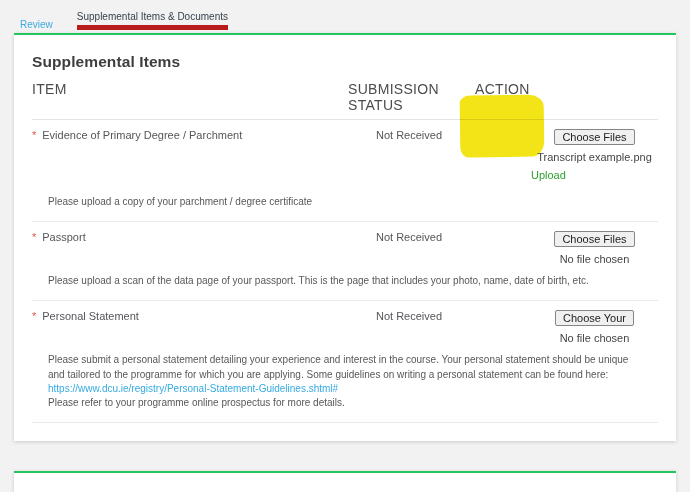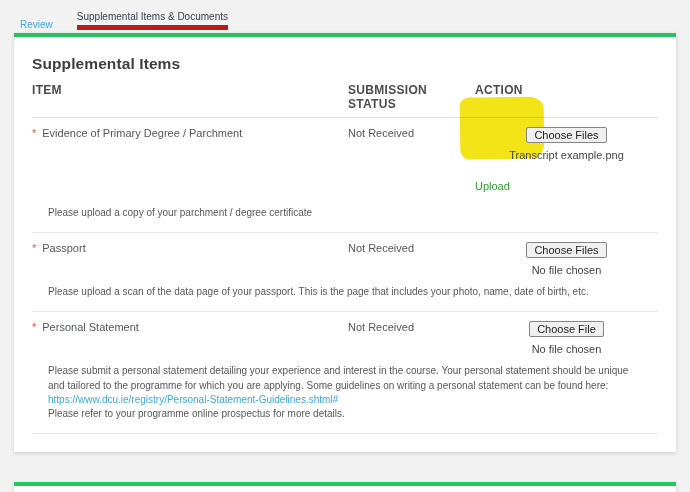--- a/index.html
+++ b/index.html
@@ -10,41 +10,41 @@
     position:relative;
     overflow:hidden;
   }
   
   .tabs { padding:10px 0 0 20px; display:flex; gap:24px; align-items:flex-end; height:30px; }
   .tab { font-size:10px; text-decoration:none; cursor:pointer; }
   .tab-review { color:#3fa9e0; }
   .tab-active { color:#37424d; border-bottom:5px solid #b91c1c; padding-bottom:3px; }
   
   .card {
-    margin:0 14px; background:#ffffff; border-top:4px solid #22c55e;
+    margin:0 14px; background:#ffffff; border-top:2px solid #22c55e;
     box-shadow:0 1px 4px rgba(0,0,0,0.16); position:relative;
   }
   .card-1 { margin-top:3px; padding-bottom:18px; }
   .card-2 { margin-top:30px; padding-bottom:12px; }
   .card h2 { margin:18px 18px 10px; font-size:15.5px; font-weight:600; color:#3e3e40; letter-spacing:.1px; }
   .table { padding:0 18px; }
-  .thead { display:grid; font-size:12px; font-weight:700; color:#4c4c4e; letter-spacing:.3px; }
+  .thead { display:grid; font-size:14px; font-weight:400; color:#4c4c4e; letter-spacing:.3px; }
   .thead-1 { grid-template-columns:316px 127px 1fr; border-bottom:1px solid #e3e3e3; padding-bottom:6px; }
   .thead-2 { grid-template-columns:346px 84px 68px 72px 1fr; padding-bottom:6px; }
   
   .s-row { border-bottom:1px solid #e9e9e9; padding:9px 0 12px; }
-  .cols-1 { display:grid; grid-template-columns:316px 127px 1fr; font-size:11px; color:#55565a; align-items:start; }
+  .cols-1 { display:grid; grid-template-columns:316px 127px 1fr; font-size:11px; color:#55565a; align-items:start;gap:28px; }
   .asterisk { color:#e05a4e; margin-right:6px; }
   .file-row { display:flex; gap:6px; align-items:center; position:relative; z-index:6;flex-direction:column; }
   .btn-file {
     font-size:11px; font-family:"Liberation Sans",sans-serif; padding:1px 7px;
     border:1px solid #858585; background:#f0f0f0; border-radius:2px; color:#222; cursor:pointer; white-space:nowrap;
   }
   .file-label { color:#454547; white-space:nowrap; }
-  .upload-link { display:inline-block; margin-top:19px; color:#2fa02f; text-decoration:none; font-size:11px; position:relative; z-index:6;text-align:center; }
+  .upload-link { display:inline-block; margin-top:6px; color:#2fa02f; text-decoration:none; font-size:11px; position:relative; z-index:6;text-align:center; }
   .desc { font-size:10px; color:#58585b; padding-left:16px; margin-top:9px; line-height:1.42; max-width:600px; }
   .desc-gap { margin-top:14px; }
   .desc a { color:#35abe2; text-decoration:none;text-align:center; }
   
   .r-row { display:grid; grid-template-columns:346px 84px 68px 72px 1fr; font-size:11px; color:#55565a; padding:10px 0 9px; align-items:start; }
   .r-sep { border-bottom:1px solid #e9e9e9; }
   
   .hl {
     position:absolute; background:#f2e203; mix-blend-mode:multiply; opacity:.92;
     pointer-events:none; z-index:5;
@@ -112,21 +112,21 @@
     </div>
 
     <div class="s-row">
       <div class="cols-1">
         <span>
           <span class="asterisk">*</span><span>Personal Statement</span>
         </span>
         <span>Not Received</span>
         <span>
           <span class="file-row">
-            <button class="btn-file">Choose File</button>
+            <button class="btn-file">Choose Your</button>
             <span class="file-label">No file chosen</span>
           </span>
         </span>
       </div>
       <div class="desc">
         <span>Please submit a personal statement detailing your experience and interest in the course. Your personal statement should be unique and tailored to the programme for which you are applying. Some guidelines on writing a personal statement can be found here: </span><a href="#">https://www.dcu.ie/registry/Personal-Statement-Guidelines.shtml#</a><br>
         <span>Please refer to your programme online prospectus for more details.</span>
       </div>
     </div>
   </div>

